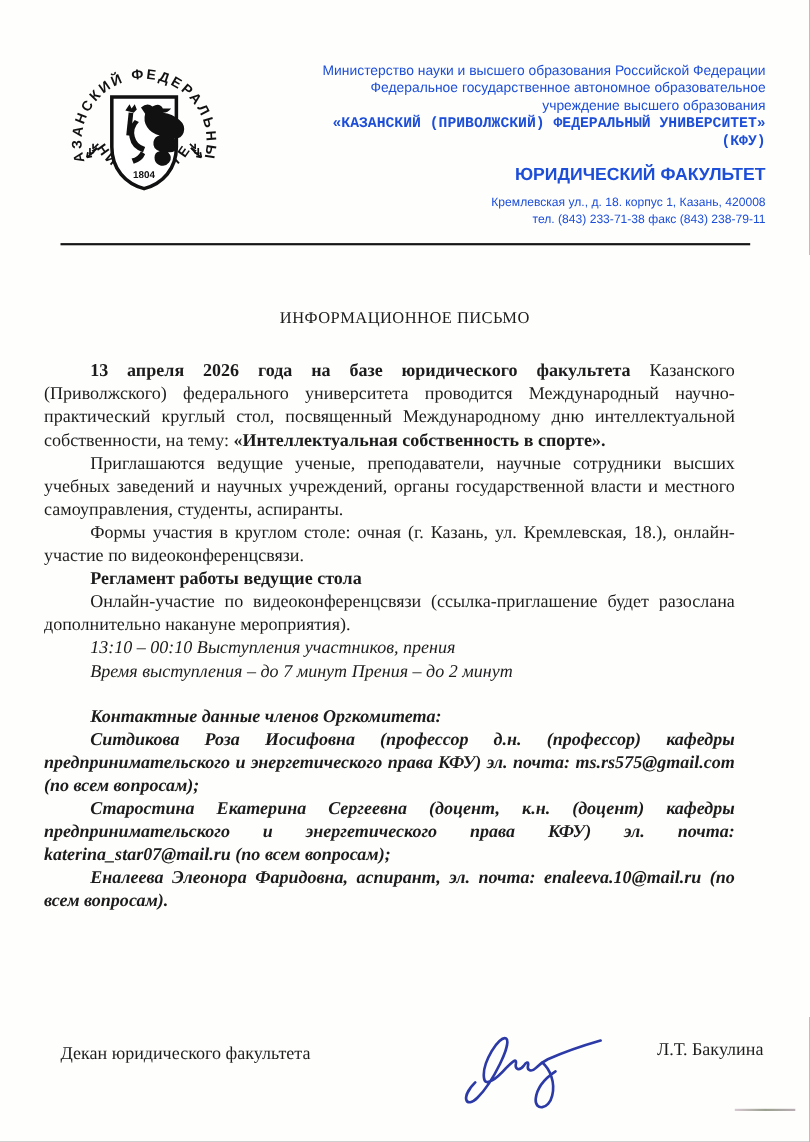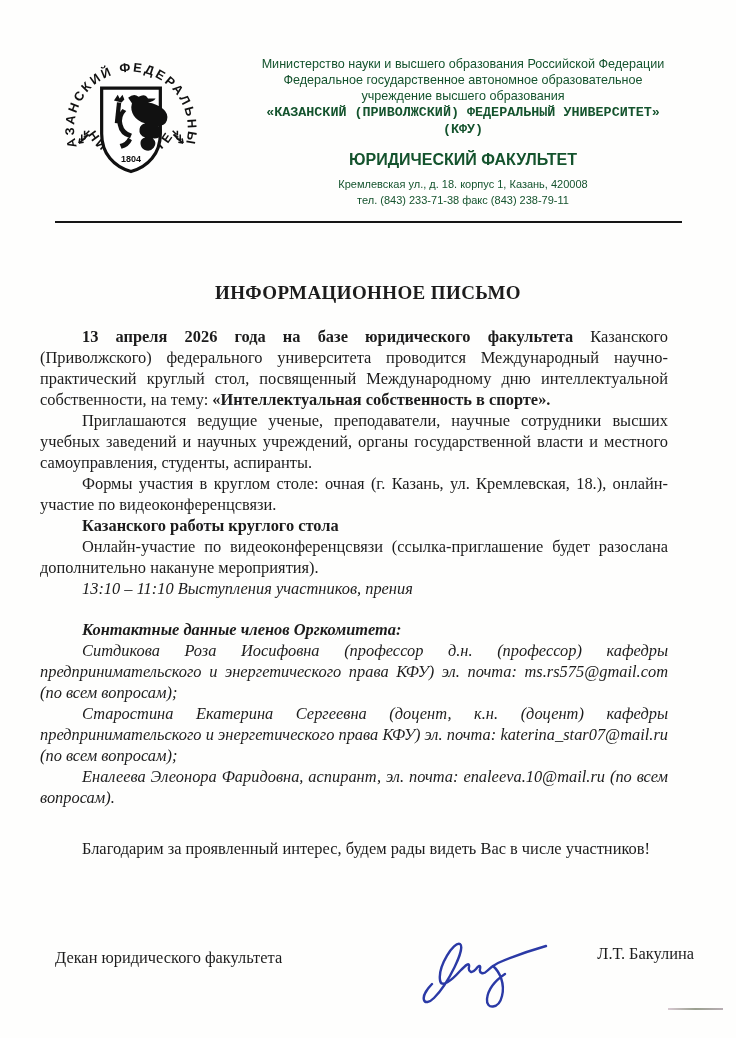--- a/index.html
+++ b/index.html
@@ -14,52 +14,52 @@
   }
   
   .header{
     position:absolute;top:56px;left:60px;right:40px;
     display:flex;align-items:flex-start;
   }
   .logo-wrap{width:142px;height:142px;flex:0 0 auto;}
   .header-text{
     flex:1 1 auto;
     margin-left:28px;
-    text-align:center;
+    text-align:right;
     font-family:"Liberation Sans", sans-serif;
-    color:#14532d;
+    color:#1d4ed8;
   }
   .h-line{font-size:12.6px;line-height:16px;}
   .h-line-bold{font-size:13.4px;line-height:17px;font-weight:bold;font-family:Liberation Mono, monospace;}
   .h-faculty{font-size:16px;line-height:17px;font-weight:bold;margin-top:13px;}
   .h-addr{font-size:11px;line-height:15.5px;}
   .h-addr-first{margin-top:9px;}
   
   .rule{
     position:absolute;left:55px;top:221px;width:627px;height:0;
     border-top:2px solid #161616;
   }
   
   .title{
     position:absolute;top:282px;left:0;right:0;
-    text-align:center;font-weight:bold;font-size:19px;letter-spacing:.4px;
+    text-align:center;font-weight:normal;font-size:15px;letter-spacing:.4px;
   }
   .content{
     position:absolute;top:326px;left:40px;width:628px;
     font-size:16.4px;line-height:21px;
     text-align:justify;
   }
   .para{text-indent:42px;margin:0;}
   .bold{font-weight:bold;}
   .sched{margin:0 0 0 42px;font-style:italic;text-align:left;}
   .gap-sm{height:10px;}
   .gap-md{height:20px;}
   .heading-line{text-indent:42px;font-weight:bold;margin:0;}
   .contacts-heading{text-indent:42px;font-weight:bold;font-style:italic;margin:0;}
-  .contact{text-indent:42px;font-style:italic;margin:0;}
+  .contact{text-indent:42px;font-style:italic;margin:0;font-weight:bold;}
   
   .signoff{
     position:absolute;left:55px;right:42px;top:942px;
     font-size:16.4px;
   }
   .signoff-left{position:absolute;left:0;top:6px;}
   .signoff-right{position:absolute;right:0;top:2px;}
   .signature{
     position:absolute;left:355px;top:-28px;width:150px;height:105px;
   }
@@ -131,37 +131,37 @@
   <div class="title">ИНФОРМАЦИОННОЕ ПИСЬМО</div>
 
   <div class="content">
 
     <p class="para"><span class="bold">13 апреля 2026 года на базе юридического факультета</span><span> Казанского (Приволжского) федерального университета проводится Международный научно-практический круглый стол, посвященный Международному дню интеллектуальной собственности, на тему: </span><span class="bold">«Интеллектуальная собственность в спорте».</span></p>
 
     <p class="para">Приглашаются ведущие ученые, преподаватели, научные сотрудники высших учебных заведений и научных учреждений, органы государственной власти и местного самоуправления, студенты, аспиранты.</p>
 
     <p class="para">Формы участия в круглом столе: очная (г. Казань, ул. Кремлевская, 18.), онлайн-участие по видеоконференцсвязи.</p>
 
-    <p class="heading-line">Казанского работы круглого стола</p>
+    <p class="heading-line">Регламент работы ведущие стола</p>
 
     <p class="para">Онлайн-участие по видеоконференцсвязи (ссылка-приглашение будет разослана дополнительно накануне мероприятия).</p>
 
-    <p class="sched">13:10 – 11:10 Выступления участников, прения</p>
+    <p class="sched">13:10 – 00:10 Выступления участников, прения</p>
+    <p class="sched">Время выступления – до 7 минут Прения – до 2 минут</p>
 
     <div class="gap-md"></div>
 
     <p class="contacts-heading">Контактные данные членов Оргкомитета:</p>
     <p class="contact">Ситдикова Роза Иосифовна (профессор д.н. (профессор) кафедры предпринимательского и энергетического права КФУ) эл. почта: ms.rs575@gmail.com (по всем вопросам);</p>
     <p class="contact">Старостина Екатерина Сергеевна (доцент, к.н. (доцент) кафедры предпринимательского и энергетического права КФУ) эл. почта: katerina_star07@mail.ru (по всем вопросам);</p>
     <p class="contact">Еналеева Элеонора Фаридовна, аспирант, эл. почта: enaleeva.10@mail.ru (по всем вопросам).</p>
 
     <div class="gap-md"></div>
     <div class="gap-sm"></div>
 
-    <p class="para">Благодарим за проявленный интерес, будем рады видеть Вас в числе участников!</p>
   </div>
 
   <div class="signoff">
     <span class="signoff-left">Декан юридического факультета</span>
 
     <svg class="signature" viewBox="0 0 150 105">
       <g fill="none" stroke-width="2.4" stroke-linecap="round" stroke-linejoin="round" stroke="#2b3aa6">
         <path d="M 22,70 C 8,84 14,94 24,84 C 38,70 56,34 50,30 C 44,27 28,52 30,66 C 31,75 42,66 50,57 C 55,52 60,47 59,53 C 58,58 62,60 66,55 C 68,52 71,50 70,55 C 69,59 73,61 77,57 C 80,54 84,51 88,49 C 104,42 122,36 136,32"></path>
         <path d="M 83,52 C 90,58 95,70 92,82 C 89,95 76,96 77,85 C 78,75 86,66 95,60"></path>
       </g>

